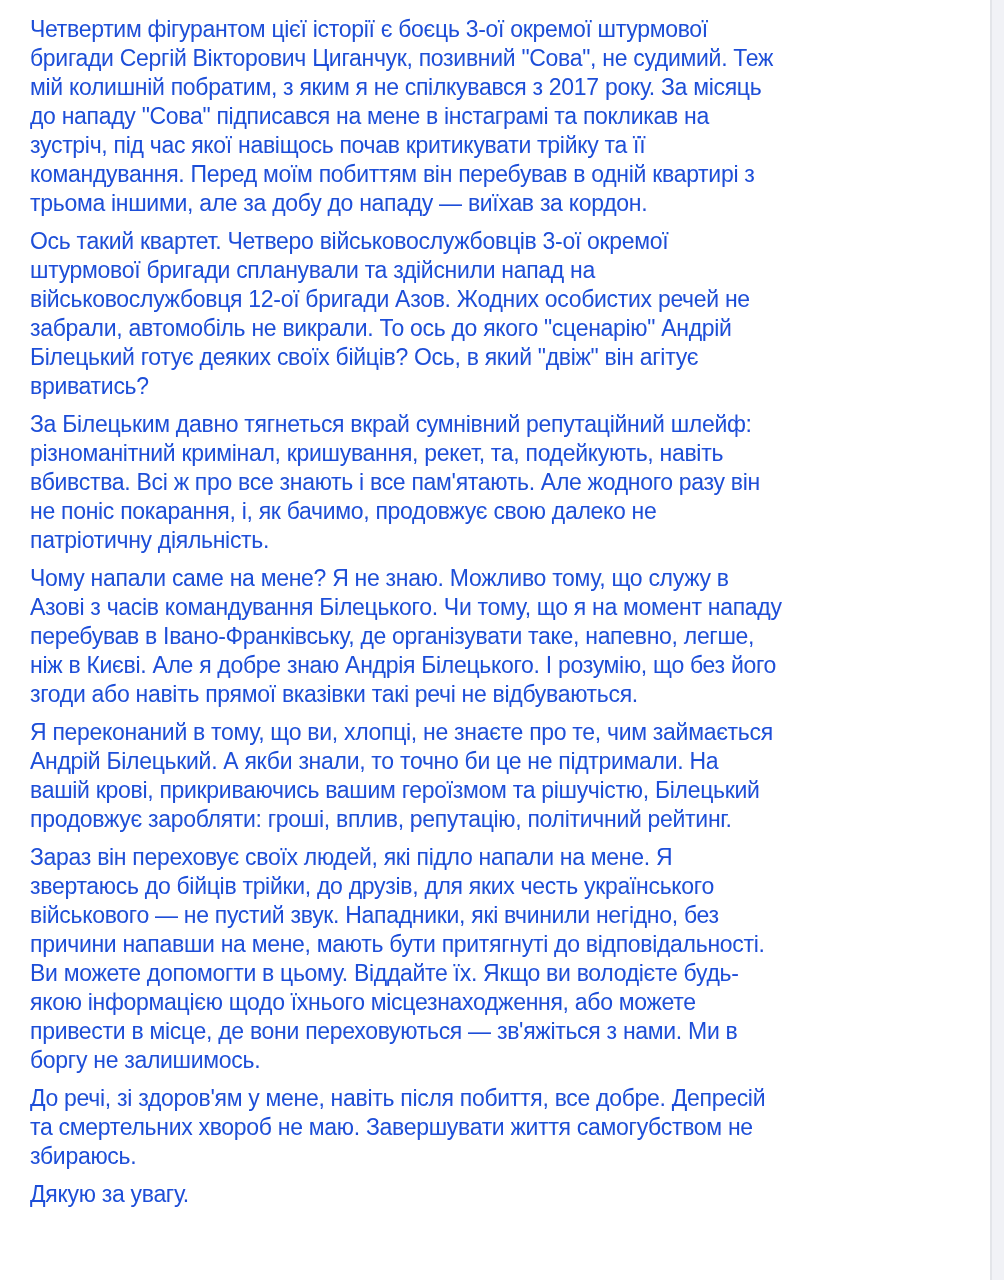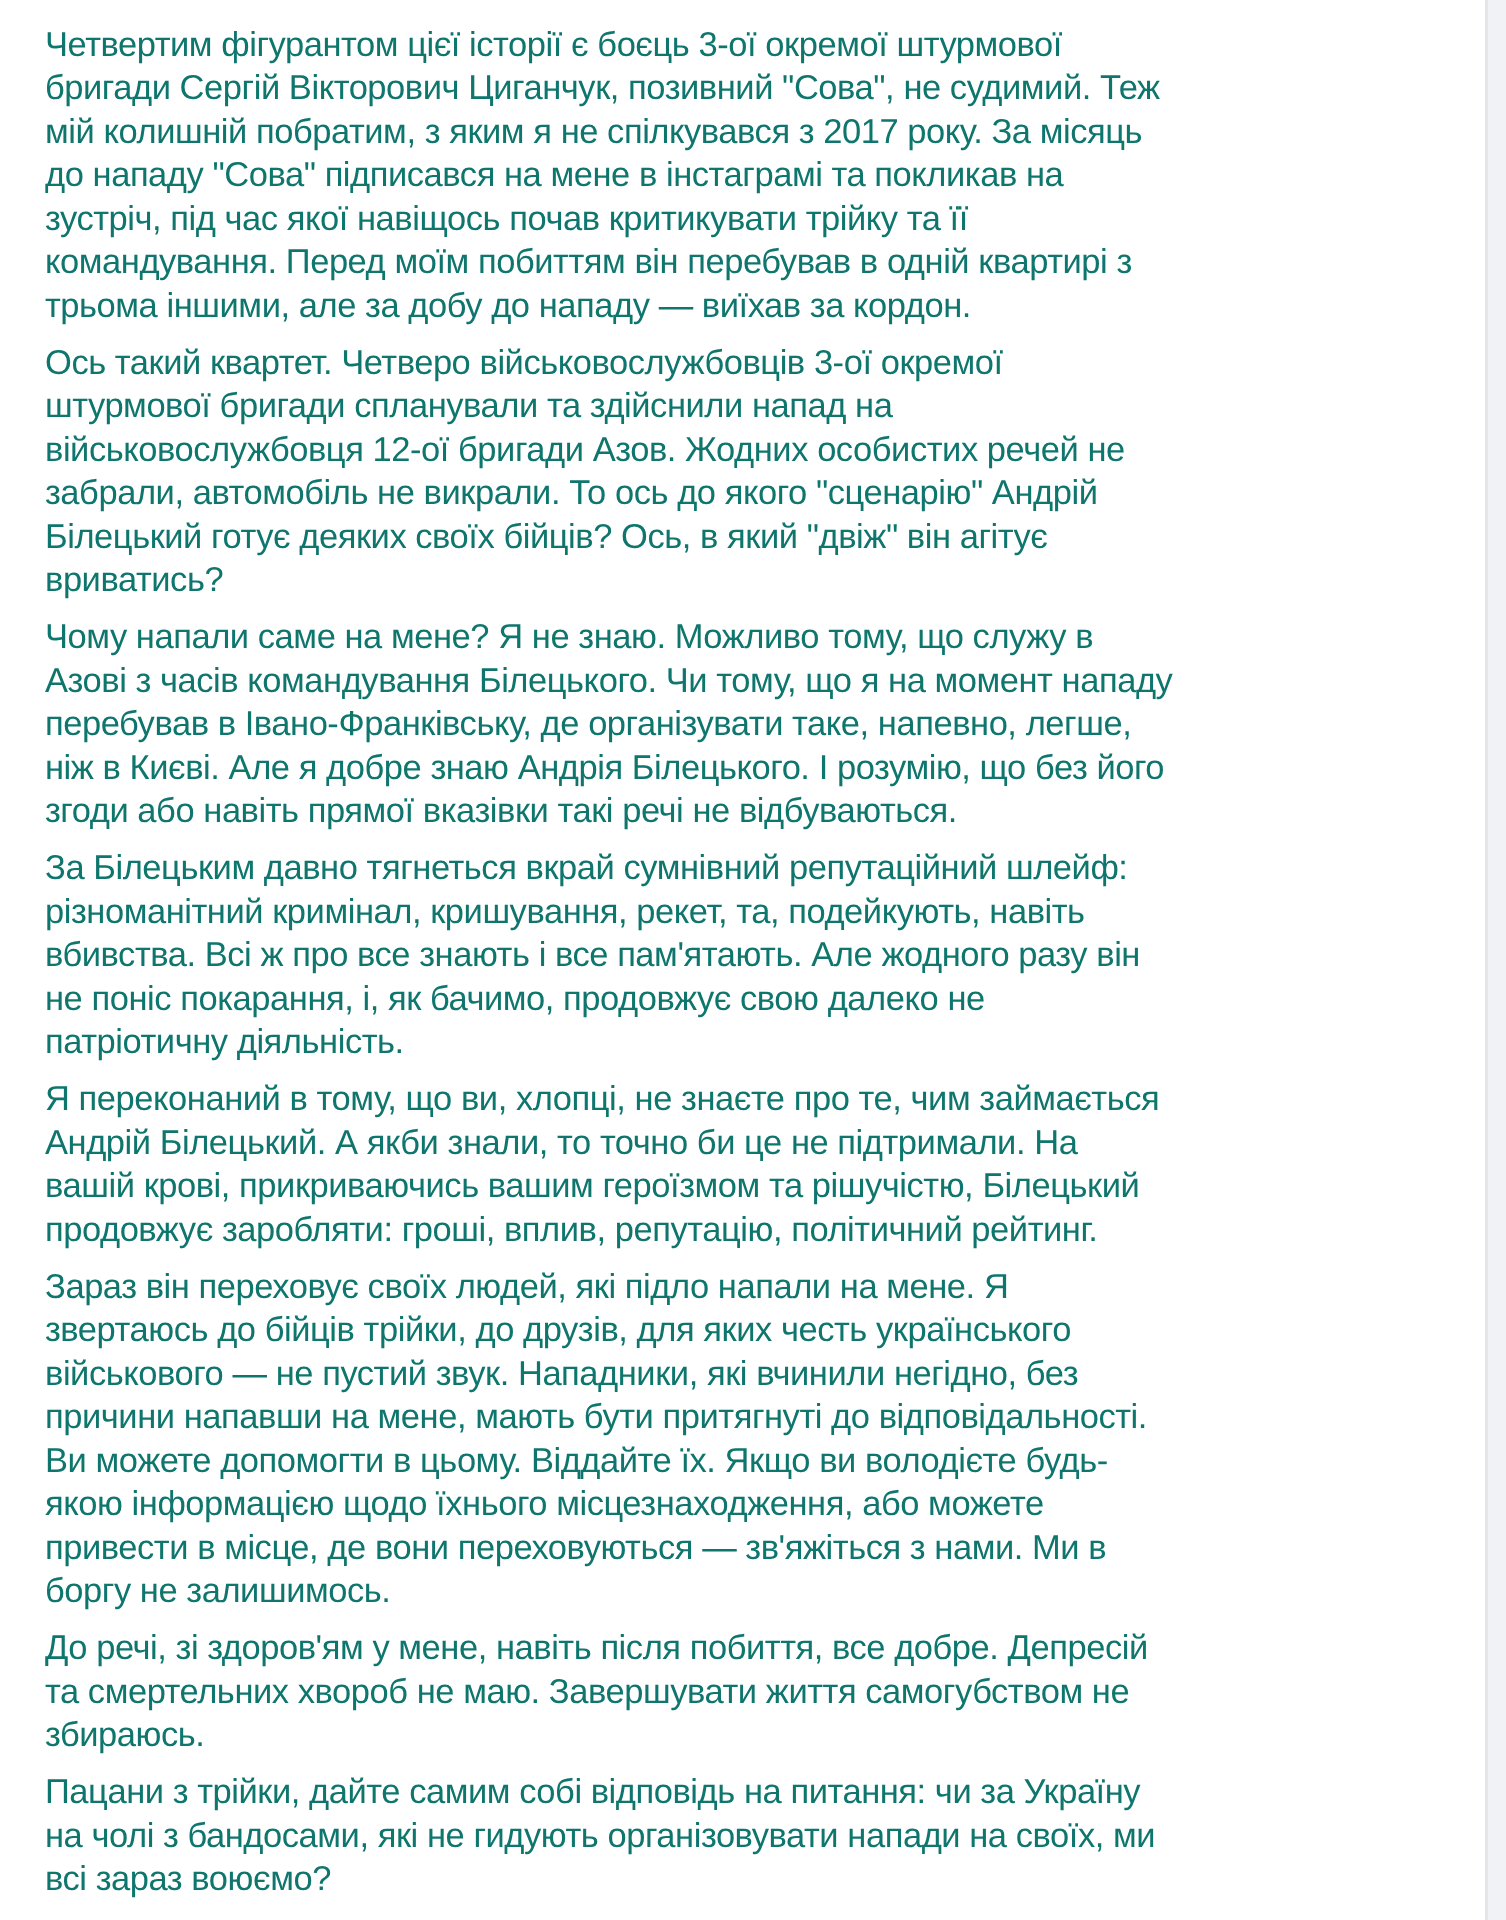--- a/index.html
+++ b/index.html
@@ -12,21 +12,21 @@
   }
   .post-body {
     box-sizing: border-box;
     width: 828px;
     height: 1280px;
     padding: 15px 46px 18px 30px;
     font-family: "Liberation Sans", sans-serif;
     font-size: 23px;
     line-height: 29px;
     letter-spacing: -0.3px;
-    color: #0f766e;
+    color: #1d4ed8;
     text-align: left;
   }
   .post-body p {
     margin: 0 0 9px 0;
     white-space: normal;
     word-wrap: break-word;
   }
   .panel-edge {
     position: fixed;
     top: 0;
@@ -36,22 +36,21 @@
     background: #f1f2f6;
     border-left: 2px solid #e3e5e9;
   }
 </style>
 </head>
 <body>
 
 <main class="post-body">
   <p>Четвертим фігурантом цієї історії є боєць 3-ої окремої штурмової бригади Сергій Вікторович Циганчук, позивний "Сова", не судимий. Теж мій колишній побратим, з яким я не спілкувався з 2017 року. За місяць до нападу "Сова" підписався на мене в інстаграмі та покликав на зустріч, під час якої навіщось почав критикувати трійку та її командування. Перед моїм побиттям він перебував в одній квартирі з трьома іншими, але за добу до нападу — виїхав за кордон.</p>
   <p>Ось такий квартет. Четверо військовослужбовців 3-ої окремої штурмової бригади спланували та здійснили напад на військовослужбовця 12-ої бригади Азов. Жодних особистих речей не забрали, автомобіль не викрали. То ось до якого "сценарію" Андрій Білецький готує деяких своїх бійців? Ось, в який "двіж" він агітує вриватись?</p>
+  <p>За Білецьким давно тягнеться вкрай сумнівний репутаційний шлейф: різноманітний кримінал, кришування, рекет, та, подейкують, навіть вбивства. Всі ж про все знають і все пам'ятають. Але жодного разу він не поніс покарання, і, як бачимо, продовжує свою далеко не патріотичну діяльність.</p>
   <p>Чому напали саме на мене? Я не знаю. Можливо тому, що служу в Азові з часів командування Білецького. Чи тому, що я на момент нападу перебував в Івано-Франківську, де організувати таке, напевно, легше, ніж в Києві. Але я добре знаю Андрія Білецького. І розумію, що без його згоди або навіть прямої вказівки такі речі не відбуваються.</p>
-  <p>За Білецьким давно тягнеться вкрай сумнівний репутаційний шлейф: різноманітний кримінал, кришування, рекет, та, подейкують, навіть вбивства. Всі ж про все знають і все пам'ятають. Але жодного разу він не поніс покарання, і, як бачимо, продовжує свою далеко не патріотичну діяльність.</p>
   <p>Я переконаний в тому, що ви, хлопці, не знаєте про те, чим займається Андрій Білецький. А якби знали, то точно би це не підтримали. На вашій крові, прикриваючись вашим героїзмом та рішучістю, Білецький продовжує заробляти: гроші, вплив, репутацію, політичний рейтинг.</p>
   <p>Зараз він переховує своїх людей, які підло напали на мене. Я звертаюсь до бійців трійки, до друзів, для яких честь українського військового — не пустий звук. Нападники, які вчинили негідно, без причини напавши на мене, мають бути притягнуті до відповідальності. Ви можете допомогти в цьому. Віддайте їх. Якщо ви володієте будь-якою інформацією щодо їхнього місцезнаходження, або можете привести в місце, де вони переховуються — зв'яжіться з нами. Ми в боргу не залишимось.</p>
   <p>До речі, зі здоров'ям у мене, навіть після побиття, все добре. Депресій та смертельних хвороб не маю. Завершувати життя самогубством не збираюсь.</p>
-  <p>Пацани з трійки, дайте самим собі відповідь на питання: чи за Україну на чолі з бандосами, які не гидують організовувати напади на своїх, ми всі зараз воюємо?</p>
   <p>Дякую за увагу.</p>
 </main>
 
 <div class="panel-edge"></div>
 
 </body></html>

